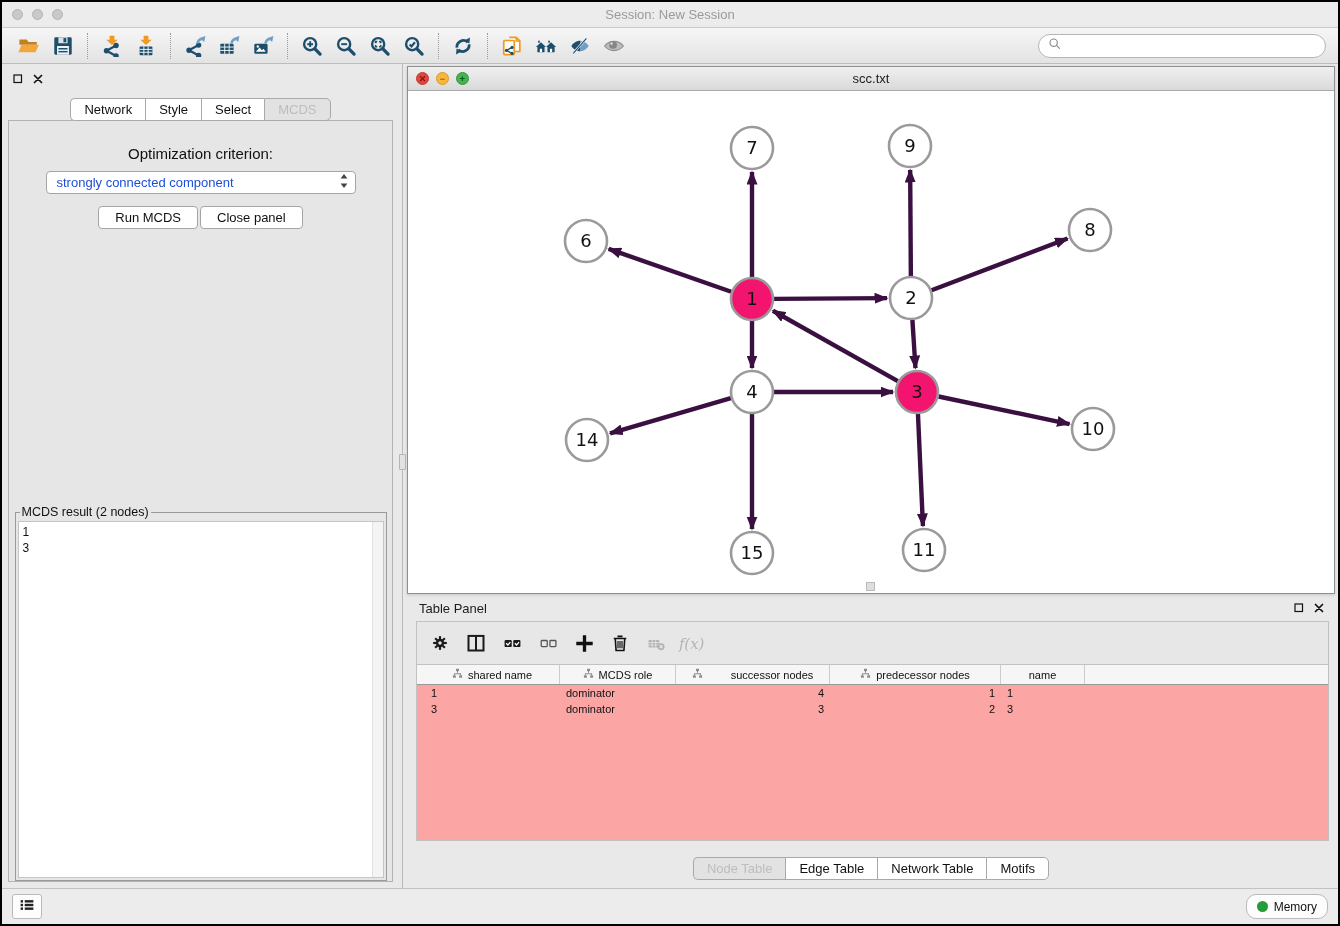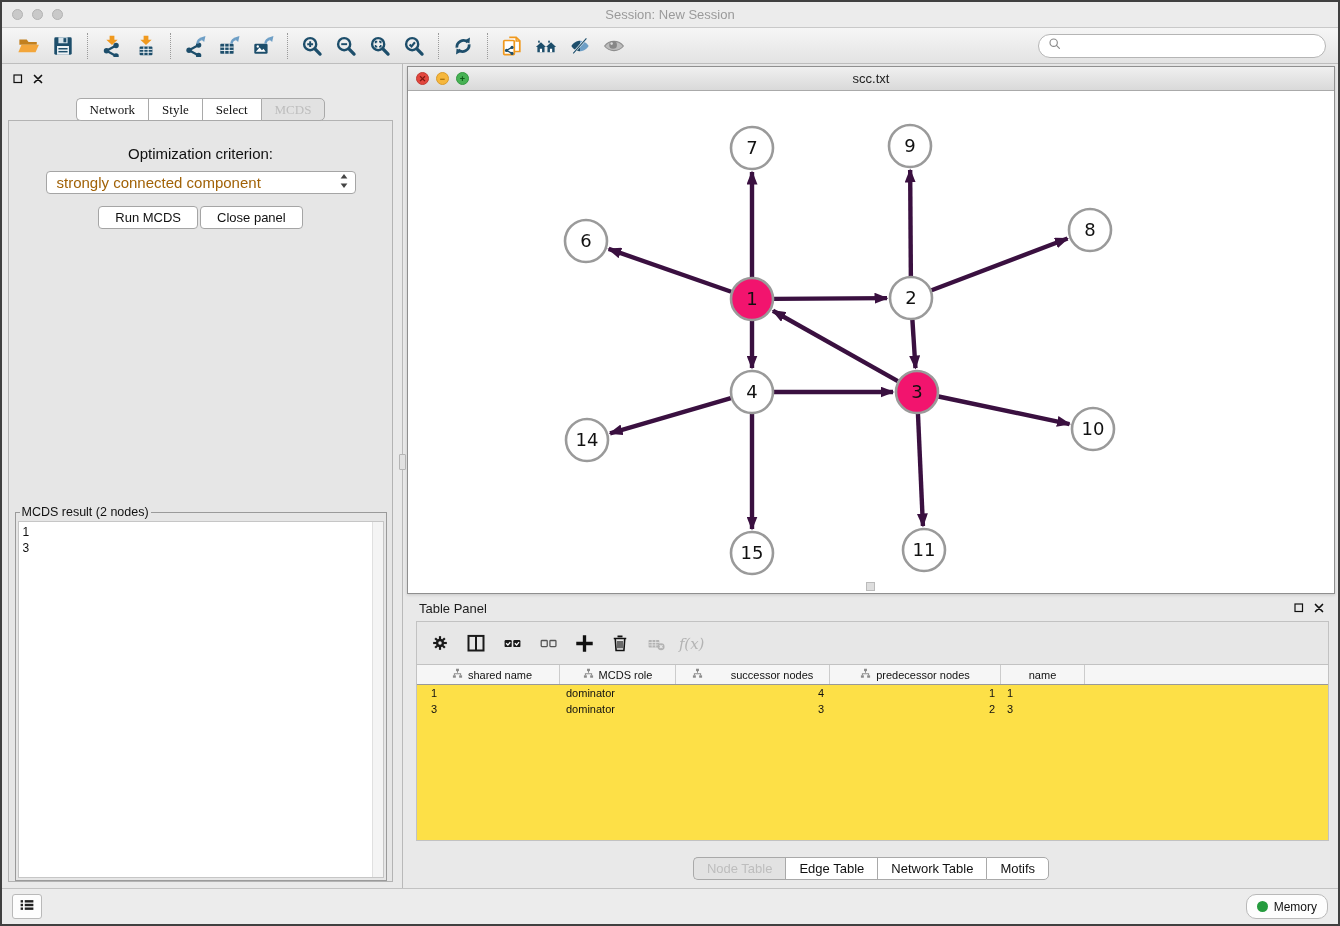--- a/index.html
+++ b/index.html
@@ -1,18 +1,18 @@
 <!DOCTYPE html>
 <html><head>
 <meta charset="utf-8">
 <style>
   * { margin:0; padding:0; box-sizing:border-box; }
   html,body { width:1340px; height:926px; }
   body { font-family:"Liberation Sans", sans-serif; background:#e9e9e9; position:relative; overflow:hidden; }
-  .app { width:1340px; height:926px; border:2px solid #404040; display:flex; flex-direction:column; background:#e9e9e9; }
+  .app { width:1340px; height:926px; border:2px solid #000000; display:flex; flex-direction:column; background:#e9e9e9; }
 
   
   .titlebar { height:26px; background:#ececec; border-bottom:1px solid #c9c9c9; position:relative; display:flex; align-items:center; flex:0 0 auto; }
   .mac-lights { position:absolute; left:10px; top:0; height:100%; display:flex; align-items:center; gap:9px; }
   .mac-light { width:11px; height:11px; border-radius:50%; background:#c9c9c9; border:1px solid #b3b3b3; }
   .win-title { width:100%; text-align:center; font-size:13px; color:#9a9a9a; }
 
   
   .toolbar { height:36px; background:linear-gradient(#f6f6f6,#e3e3e3); border-bottom:1px solid #bdbdbd; display:flex; align-items:center; padding:0 10px; position:relative; flex:0 0 auto; }
   .tb-btn { width:34px; height:30px; display:flex; align-items:center; justify-content:center; background:transparent; border:none; cursor:pointer; }
@@ -22,29 +22,29 @@
 
   
   .main { flex:1 1 auto; display:flex; min-height:0; }
 
   
   .control-panel { width:397px; flex:0 0 auto; display:flex; flex-direction:column; padding-top:4px; }
   .panel-header { height:22px; display:flex; align-items:center; padding:0 10px; flex:0 0 auto; }
   .panel-title { font-size:13px; color:#1c1c1c; flex:1; }
   .ph-icons { display:flex; gap:8px; align-items:center; }
   .ph-icon { width:12px; height:12px; cursor:pointer; display:inline-flex; }
-  .cp-tabs { display:flex; justify-content:center; margin-top:8px; flex:0 0 auto; position:relative; z-index:2;font-family:Liberation Serif, serif; }
+  .cp-tabs { display:flex; justify-content:center; margin-top:8px; flex:0 0 auto; position:relative; z-index:2; }
   .tab { font-size:13px; padding:3px 13px; background:#fff; border:1px solid #a9a9a9; border-right:none; color:#111; cursor:pointer; line-height:15px; }
   .tab:first-child { border-top-left-radius:5px; border-bottom-left-radius:5px; }
   .tab:last-child { border-right:1px solid #a9a9a9; border-top-right-radius:5px; border-bottom-right-radius:5px; }
   .tab.active { background:#e2e2e2; color:#bdbdbd; }
   .cp-content { flex:1 1 auto; margin:-1px 6px 6px 6px; background:#e6e6e6; border:1px solid #b3b3b3; display:flex; flex-direction:column; align-items:center; min-height:0; }
   .opt-label { margin-top:24px; font-size:15px; color:#111; }
   .cp-select { margin-top:9px; width:310px; height:23px; background:#fff; border:1px solid #a5a5a5; border-radius:4px; display:flex; align-items:center; padding:0 6px 0 10px; cursor:pointer; }
-  .cp-select .sel-text { flex:1; font-size:15px; color:#a16207; }
+  .cp-select .sel-text { flex:1; font-size:13px; color:#1d4ed8; }
   .btn-row { margin-top:12px; display:flex; gap:2px; }
   .btn { height:23px; padding:0 16px; background:#fff; border:1px solid #a5a5a5; border-radius:4px; font-size:13px; color:#111; cursor:pointer; font-family:"Liberation Sans",sans-serif; }
   .result-fieldset { margin-top:276px; width:372px; height:378px; border:1px solid #9a9a9a; padding:2px; background:transparent; }
   .result-fieldset legend { font-size:12.5px; color:#111; padding:0 2px; margin-left:2px; }
   .result-box { width:100%; height:100%; background:#fff; border:1px solid #c6c6c6; position:relative; font-size:12px; color:#111; padding:2px 4px; line-height:16px; overflow:hidden; }
   .result-scroll { position:absolute; top:0; right:0; width:11px; height:100%; background:#f4f4f4; border-left:1px solid #e0e0e0; }
 
   
   .divider { width:8px; flex:0 0 auto; position:relative; cursor:col-resize; }
   .divider .line { position:absolute; left:3px; top:0; bottom:0; width:1px; background:#b9b9b9; }
@@ -63,21 +63,21 @@
   .canvas { flex:1; background:#fff; position:relative; }
   .canvas svg { display:block; }
   .canvas-grip { position:absolute; bottom:2px; left:50%; margin-left:-5px; width:9px; height:9px; background:#dedede; border:1px solid #bbb; }
 
   
   .table-panel { flex:1 1 auto; display:flex; flex-direction:column; margin-top:3px; min-height:0; }
   .tp-inner { margin:2px 6px 0 9px; background:#e7e7e7; border:1px solid #c2c2c2; flex:0 0 auto; display:flex; flex-direction:column; }
   .tp-toolbar { height:42px; display:flex; align-items:center; gap:6px; padding:0 8px; flex:0 0 auto; }
   .tp-btn { width:30px; height:30px; display:flex; align-items:center; justify-content:center; background:transparent; border:none; cursor:pointer; }
   .tp-btn.disabled { cursor:default; }
-  .table-area { background:#fde047; border-top:1px solid #c2c2c2; height:176px; overflow:hidden; }
+  .table-area { background:#fca5a5; border-top:1px solid #c2c2c2; height:176px; overflow:hidden; }
   .thead { display:flex; background:#f6f6f6; border-bottom:1px solid #999; height:20px; }
   .th { display:flex; align-items:center; justify-content:center; gap:5px; font-size:11px; color:#111; border-right:1px solid #ccc; height:100%; }
   .trow { display:flex; height:16px; align-items:center; }
   .td { font-size:11px; color:#111; padding:0 6px; white-space:nowrap; overflow:hidden; }
   .tp-tabs { display:flex; justify-content:center; margin-top:auto; margin-bottom:8px; flex:0 0 auto; }
 
   
   .statusbar { height:36px; flex:0 0 auto; background:#ececec; border-top:1px solid #c2c2c2; display:flex; align-items:center; padding:0 10px; }
   .list-btn { width:30px; height:25px; background:#fdfdfd; border:1px solid #b9b9b9; border-radius:3px; display:flex; align-items:center; justify-content:center; cursor:pointer; }
   .memory-btn { margin-left:auto; height:25px; background:#fdfdfd; border:1px solid #b9b9b9; border-radius:10px; display:flex; align-items:center; gap:6px; padding:0 10px; font-size:12px; color:#111; cursor:pointer; font-family:"Liberation Sans",sans-serif; }

